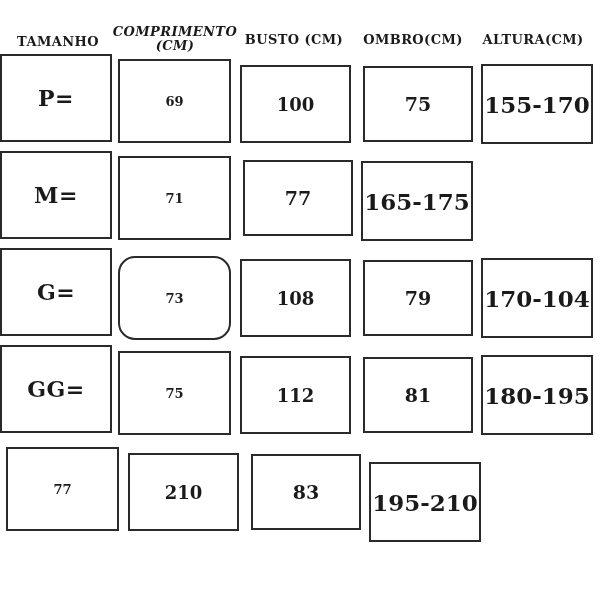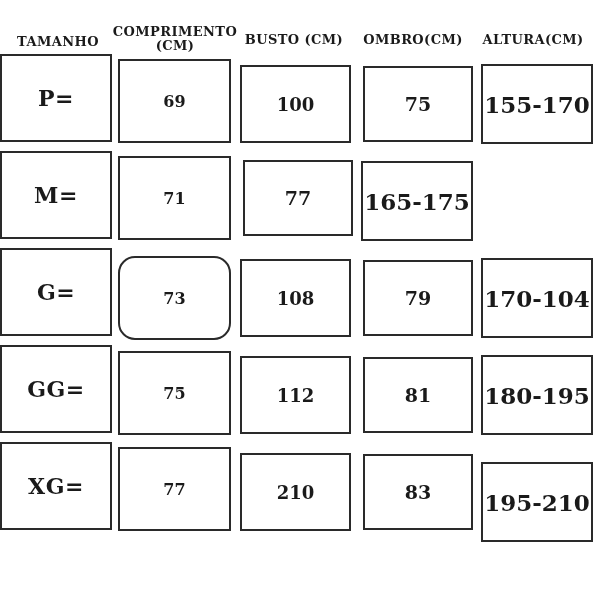--- a/index.html
+++ b/index.html
@@ -43,21 +43,21 @@
     padding-bottom: 3px;
     box-sizing: border-box;
   }
   .col-0 { width: 116px; }
   .col-1 { width: 118px; }
   .col-2 { width: 120px; }
   .col-3 { width: 118px; }
   .col-4 { width: 122px; }
 
   .hdr-0 { padding-bottom: 4px; }
-  .hdr-1 { align-items: center; padding-bottom: 0; padding-top: 2px; }
+  .hdr-1 { align-items: center; padding-bottom: 0; padding-top: 2px; font-style: italic; }
   .hdr-2 { padding-bottom: 6px; }
   .hdr-3 { padding-bottom: 6px; }
   .hdr-4 { padding-bottom: 6px; text-align: center; }
 
   .body-row {
     display: flex;
     height: 97px;
     align-items: flex-start;
   }
   .cell {
@@ -74,21 +74,21 @@
     height: 88px;
     margin-left: 0px;
     font-size: 22px;
     letter-spacing: 0.5px;
   }
   .cell-len {
     width: 113px;
     height: 84px;
     margin-left: 6px;
     margin-top: 5px;
-    font-size: 16px;
+    font-size: 13px;
   }
   .cell-bust {
     width: 111px;
     height: 78px;
     margin-left: 9px;
     margin-top: 11px;
     font-size: 18px;
   }
   .cell-shoulder {
     width: 110px;
@@ -155,21 +155,20 @@
 
     <div class="body-row r3">
       <div class="cell cell-size">GG=</div>
       <div class="cell cell-len">75</div>
       <div class="cell cell-bust">112</div>
       <div class="cell cell-shoulder">81</div>
       <div class="cell cell-height">180-195</div>
     </div>
 
     <div class="body-row r4">
-      <div class="cell cell-size">XG=</div>
       <div class="cell cell-len">77</div>
       <div class="cell cell-bust">210</div>
       <div class="cell cell-shoulder">83</div>
       <div class="cell cell-height">195-210</div>
     </div>
 
   </div>
 </div>
 
 </body></html>

